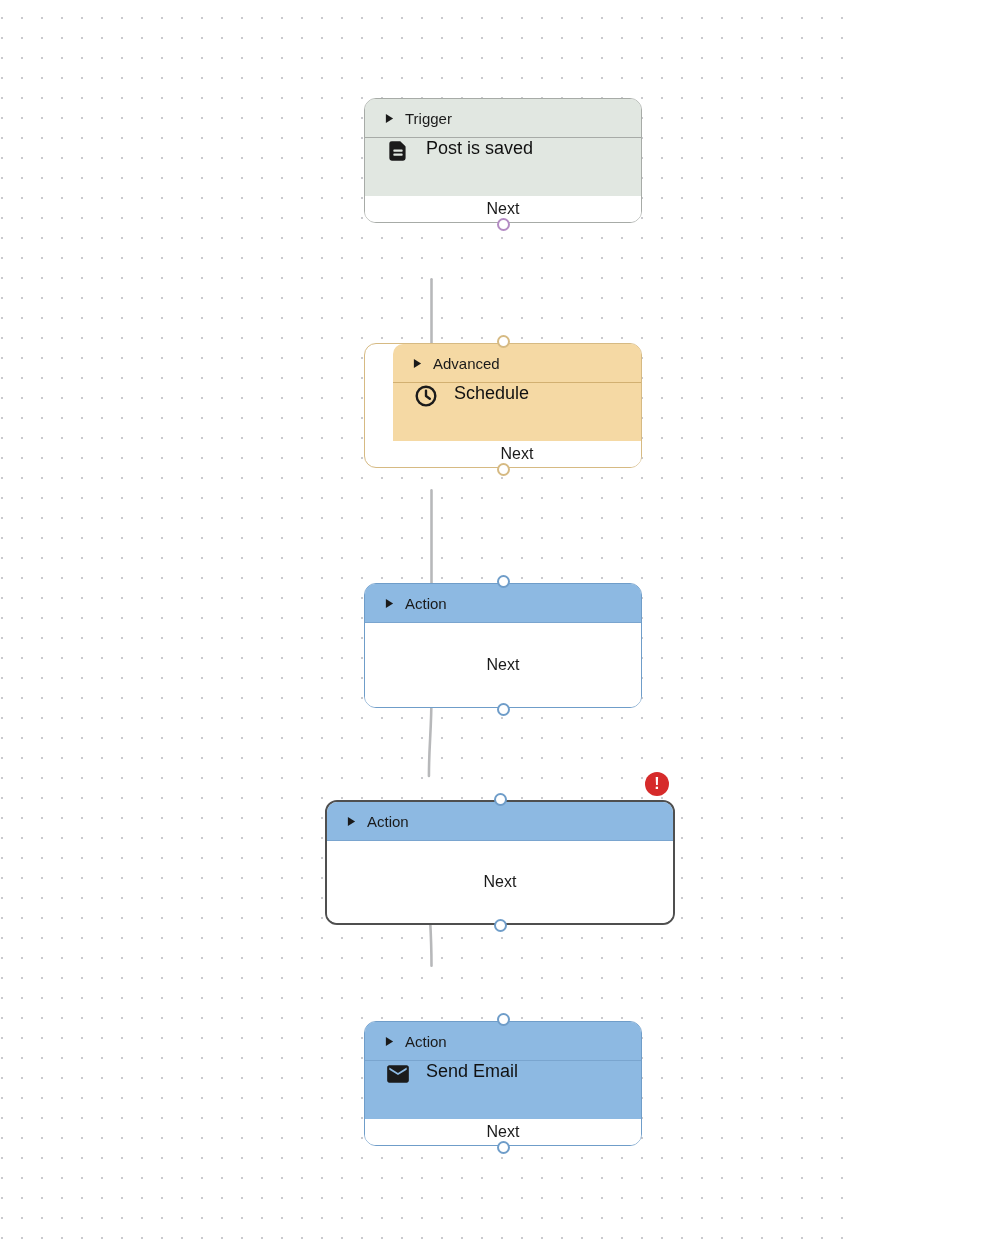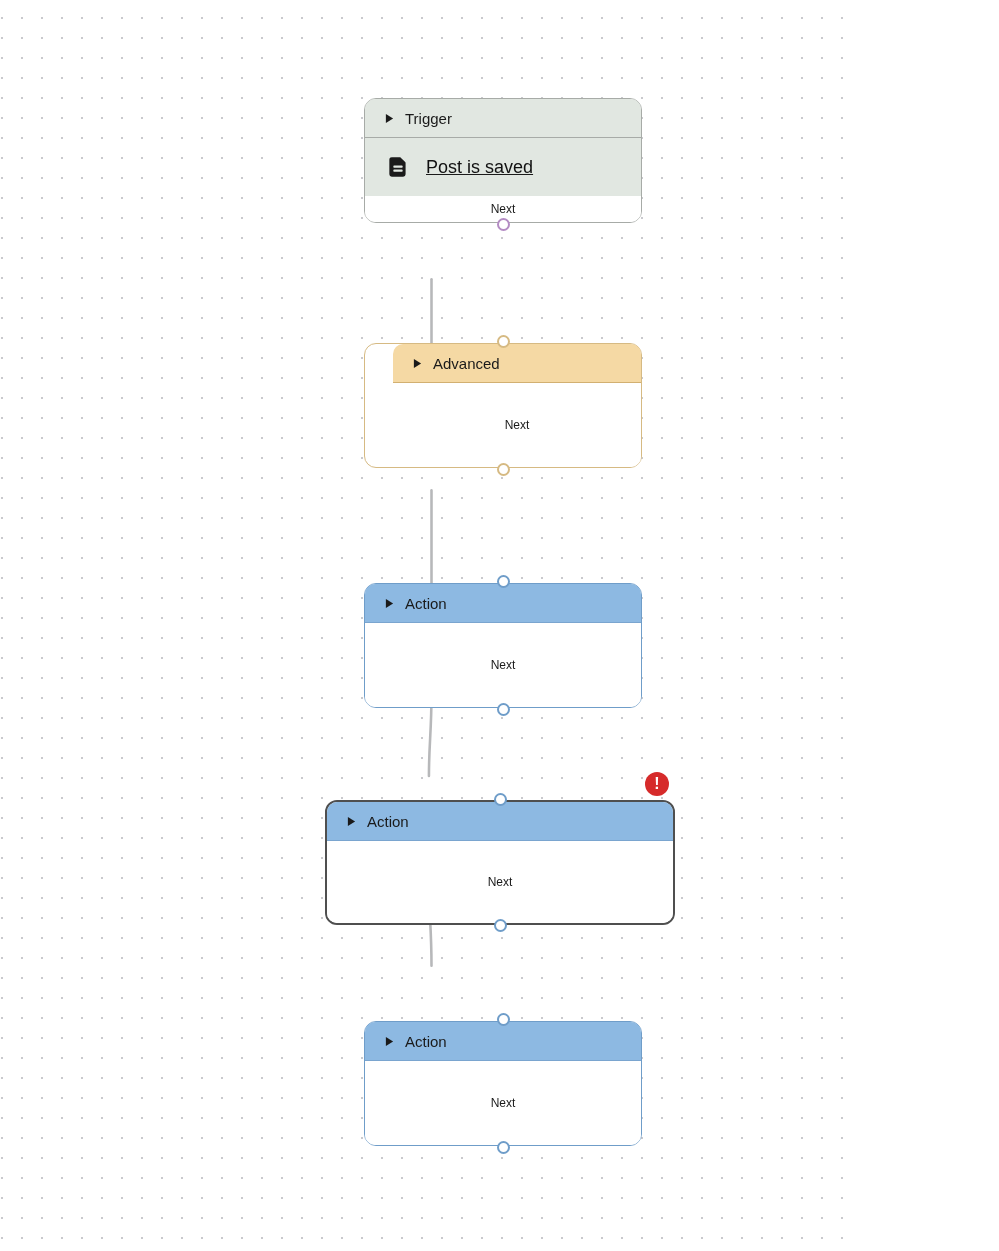--- a/index.html
+++ b/index.html
@@ -44,31 +44,30 @@
     border-bottom:1px solid var(--divider);
     display:flex; align-items:center; gap:11px;
     padding:0 20px;
     cursor:pointer;
   }
   .node-header .cat { font-size:15px; color:#1a1a1a; }
   .tri { width:9px; height:11px; display:flex; flex:none; }
   .node-body {
     flex:none; height:58px;
     background:var(--fill);
-    display:flex; align-items:center; gap:15px;
+    display:flex; gap:15px;
     padding:0 20px;
-    text-decoration:underline;
   }
   .node-body .icon { width:26px; height:26px; flex:none; display:flex; }
   .node-body .icon svg { width:100%; height:100%; }
   .node-body .title { font-size:18px; color:#111; white-space:nowrap; }
   .node-footer {
     flex:1; background:#ffffff;
     display:flex; align-items:center; justify-content:center;
-    font-size:12px; color:#1a1a1a;
+    font-size:16px; color:#1a1a1a;
   }
   .cut { fill:var(--fill); }
 
   .handle {
     position:absolute; left:50%;
     width:13px; height:13px; margin-left:-6.5px;
     background:#fff;
     border:2px solid var(--handle);
     border-radius:50%;
     z-index:3;
@@ -145,20 +144,29 @@
     <div class="handle handle-top"></div>
     <div class="node-inner">
       <div class="node-header">
         <span class="tri">
           <svg viewBox="0 0 10 12">
               <path d="M1 1l8 5-8 5z" fill="#1a1a1a"></path>
             </svg>
         </span>
         <span class="cat">Advanced</span>
       </div>
+      <div class="node-body">
+        <span class="icon">
+          <svg viewBox="0 0 24 24" fill="none" stroke="#1b1b1b" stroke-width="2.2">
+            <circle cx="12" cy="12" r="8.6"></circle>
+            <path d="M12 7v5l3.5 2.6" stroke-linecap="round" stroke-linejoin="round"></path>
+          </svg>
+        </span>
+        <span class="title">Schedule</span>
+      </div>
       <div class="node-footer">
         <span>Next</span>
       </div>
     </div>
     <div class="handle handle-bottom"></div>
   </div>
 
   <div class="node theme-action" id="node-2">
     <div class="handle handle-top"></div>
     <div class="node-inner">
@@ -200,20 +208,28 @@
     <div class="handle handle-top"></div>
     <div class="node-inner">
       <div class="node-header">
         <span class="tri">
           <svg viewBox="0 0 10 12">
               <path d="M1 1l8 5-8 5z" fill="#1a1a1a"></path>
             </svg>
         </span>
         <span class="cat">Action</span>
       </div>
+      <div class="node-body">
+        <span class="icon">
+          <svg viewBox="0 0 24 24">
+            <path fill="#1b1b1b" d="M20 4H4c-1.1 0-2 .9-2 2v12c0 1.1.9 2 2 2h16c1.1 0 2-.9 2-2V6c0-1.1-.9-2-2-2zm0 4-8 5-8-5V6l8 5 8-5v2z"></path>
+          </svg>
+        </span>
+        <span class="title">Send Email</span>
+      </div>
       <div class="node-footer">
         <span>Next</span>
       </div>
     </div>
     <div class="handle handle-bottom"></div>
   </div>
 
 </div>
 
 </body></html>

